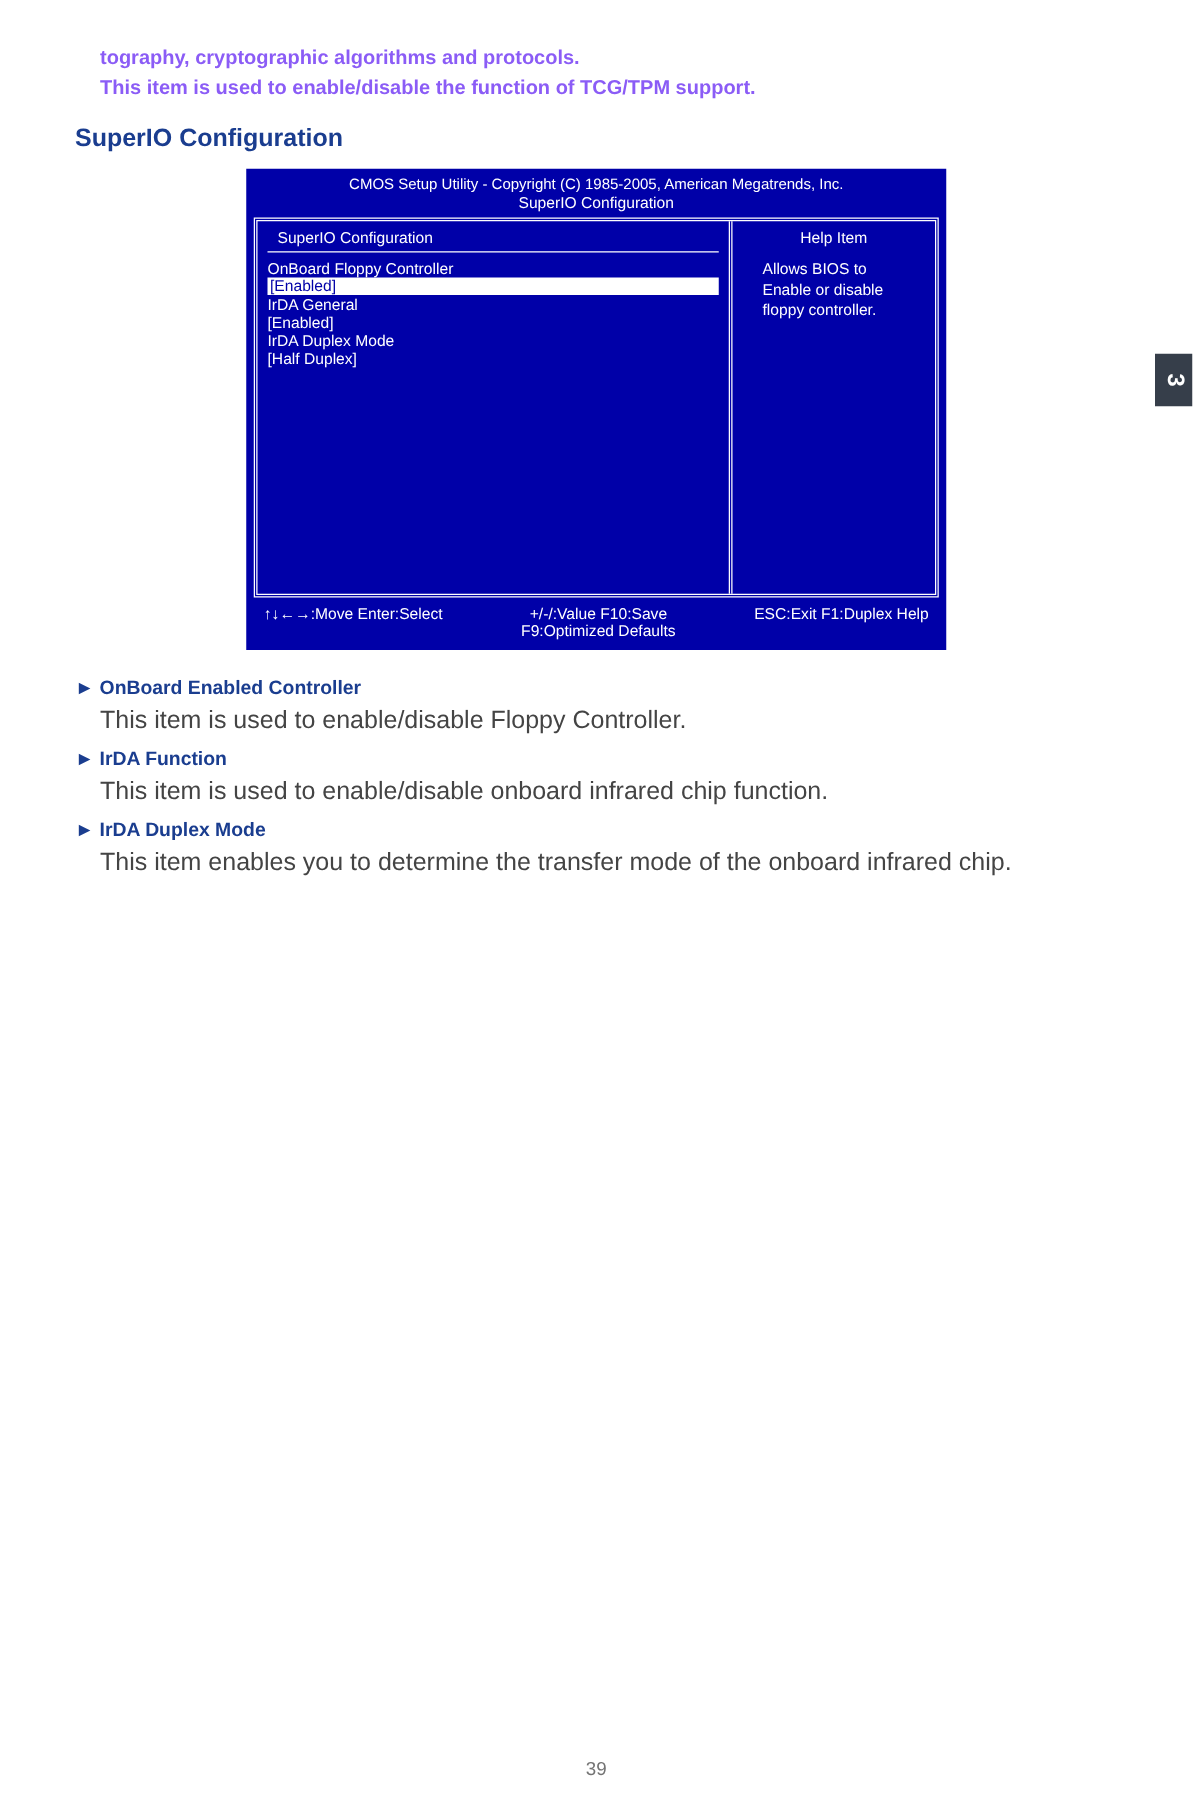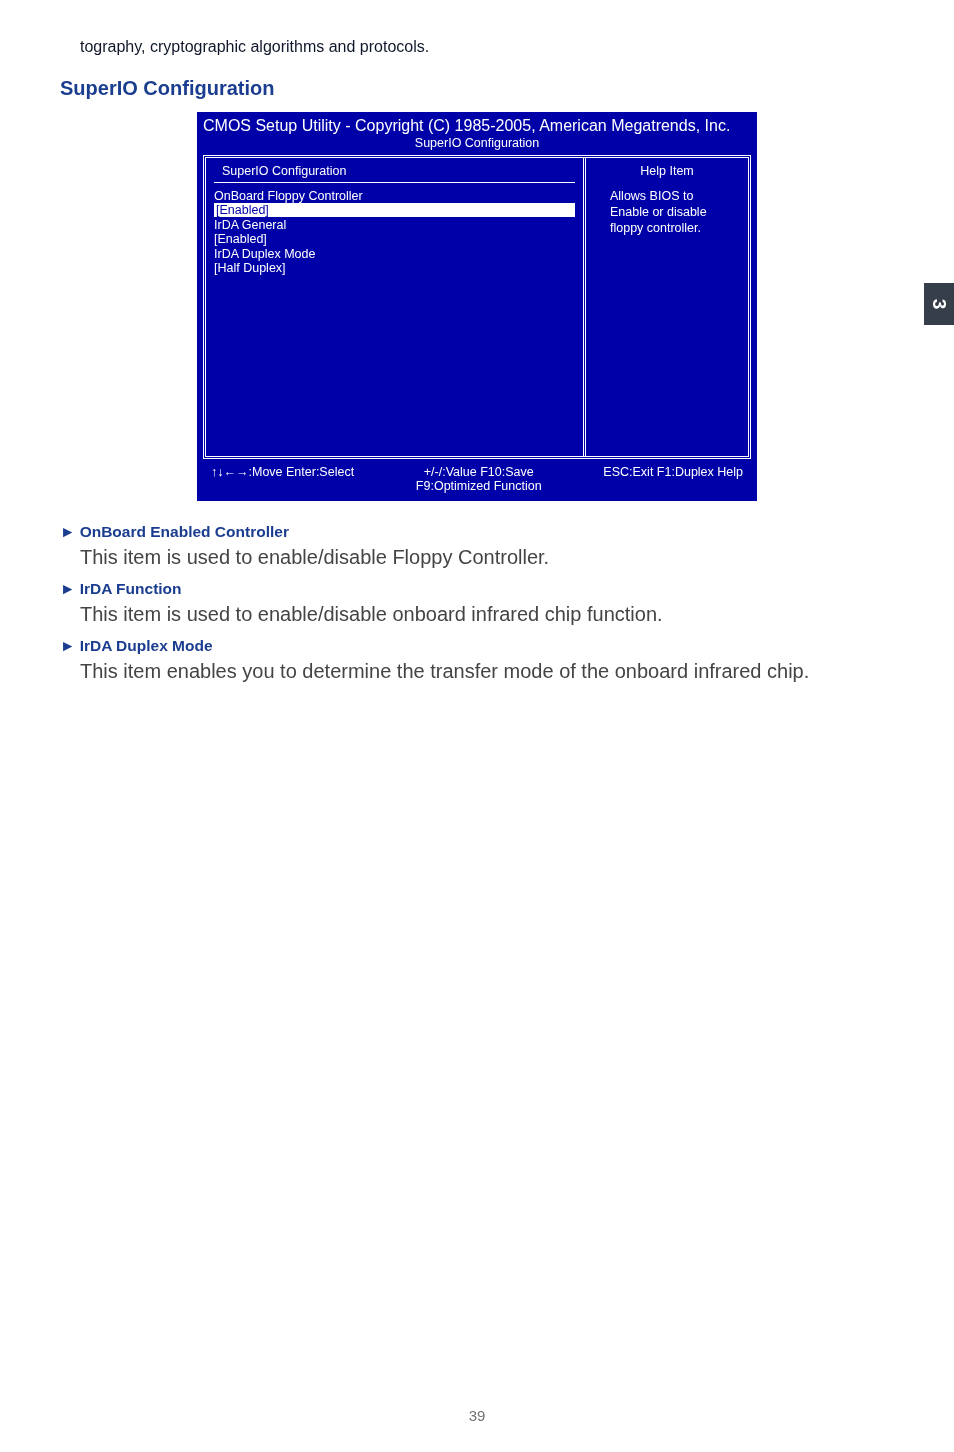--- a/index.html
+++ b/index.html
@@ -5,35 +5,35 @@
   * { margin: 0; padding: 0; box-sizing: border-box; }
   body {
     width: 954px;
     height: 1452px;
     font-family: Arial, Helvetica, sans-serif;
     background: #fff;
     position: relative;
     color: #333;
   }
   .content { padding: 35px 60px 0 60px; }
-  .frag-text { font-size: 16px; color: #0f172a; line-height: 1.48; margin-left: 20px; }
+  .frag-text { font-size: 16px; color: #8b5cf6; line-height: 1.48; margin-left: 20px; font-weight: bold; }
   .section-heading {
     color: #1a3d8f;
     font-weight: bold;
     font-size: 20px;
     margin: 18px 0 12px 0;
   }
   .bios-box {
     width: 560px;
     margin: 0 auto 22px auto;
     background: #0000a8;
     color: #fff;
     font-size: 12.5px;
   }
-  .bios-title { text-align: left; padding: 5px 6px 1px; font-size: 16px; }
+  .bios-title { text-align: center; padding: 5px 6px 1px; font-size: 12px; }
   .bios-sub { text-align: center; padding: 0 0 5px; font-size: 12.5px; }
   .bios-body {
     display: flex;
     border: 3px double #fff;
     border-left-width: 3px; border-right-width: 3px;
     margin: 0 6px;
   }
   .bios-left { flex: 1; padding: 0; }
   .bios-left-head {
     padding: 6px 8px 4px;
@@ -79,20 +79,21 @@
     text-align: center;
     font-size: 15px;
     color: #737373;
   }
 </style>
 </head>
 <body>
 
 <div class="content">
   <p class="frag-text">tography, cryptographic algorithms and protocols.</p>
+  <p class="frag-text">This item is used to enable/disable the function of TCG/TPM support.</p>
 
   <h2 class="section-heading">SuperIO Configuration</h2>
 
   <div class="bios-box">
     <div class="bios-title">CMOS Setup Utility - Copyright (C) 1985-2005, American Megatrends, Inc.</div>
     <div class="bios-sub">SuperIO Configuration</div>
     <div class="bios-body">
       <div class="bios-left">
         <div class="bios-left-head">SuperIO Configuration</div>
         <div class="bios-left-rows">
@@ -112,21 +113,21 @@
       </div>
       <div class="bios-right">
         <div class="bios-right-head">Help Item</div>
         <div class="bios-help">Allows BIOS to Enable or disable floppy controller.</div>
       </div>
     </div>
     <div class="bios-footer">
       <div>↑↓←→:Move   Enter:Select</div>
       <div class="center">
         <div>+/-/:Value     F10:Save</div>
-        <div>F9:Optimized Function</div>
+        <div>F9:Optimized Defaults</div>
       </div>
       <div>ESC:Exit    F1:Duplex Help</div>
     </div>
   </div>
 
   <div class="item-head">► OnBoard Enabled Controller</div>
   <div class="item-body">This item is used to enable/disable Floppy Controller.</div>
 
   <div class="item-head">► IrDA Function</div>
   <div class="item-body">This item is used to enable/disable onboard infrared chip function.</div>

